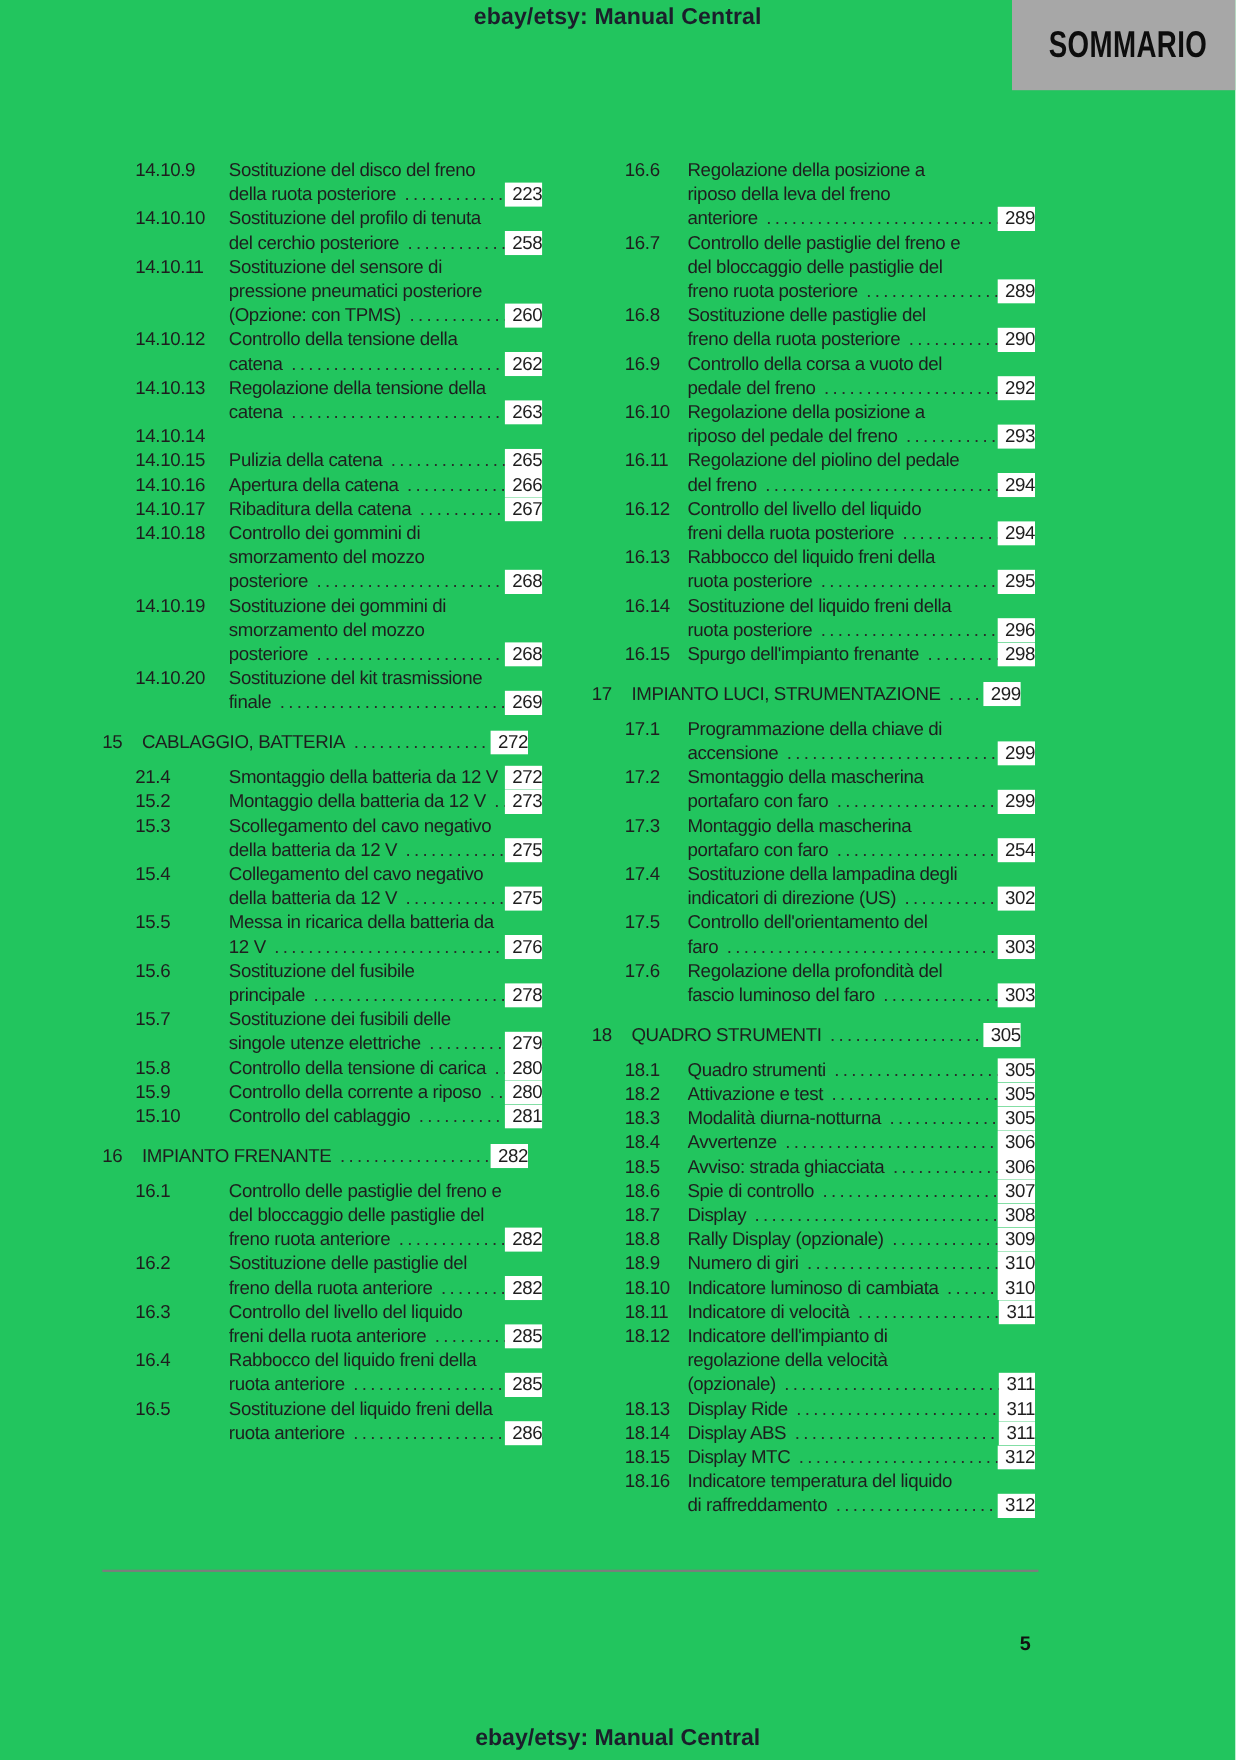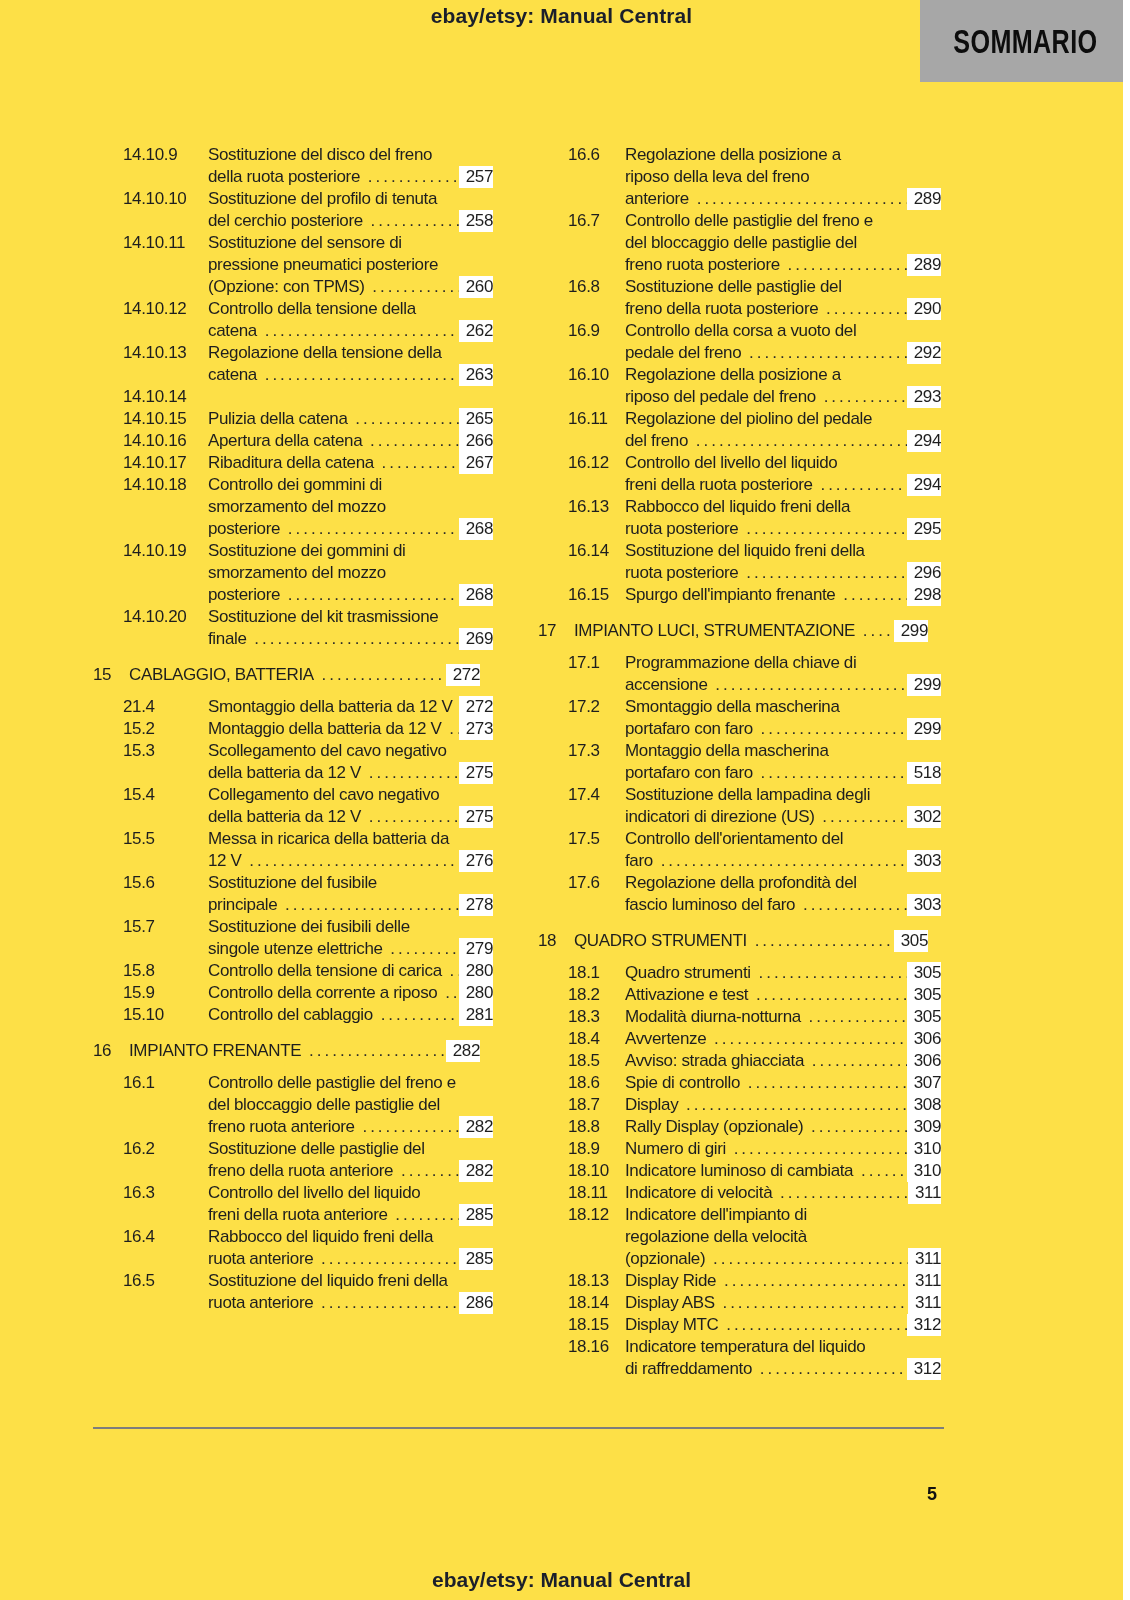--- a/index.html
+++ b/index.html
@@ -11,21 +11,21 @@
   * { box-sizing: border-box; margin: 0; padding: 0; }
   html, body { background: #ffffff; }
   body {
     font-family: "Liberation Sans", sans-serif;
     color: var(--text);
   }
   .page {
     position: relative;
     width: 1123px;
     height: 1600px;
-    background: #fde047;
+    background: #22c55e;
     overflow: hidden;
   }
   .header-title {
     position: absolute;
     top: 4px;
     left: 0;
     width: 100%;
     text-align: center;
     font-size: 21px;
     font-weight: 600;
@@ -133,21 +133,21 @@
     <span class="sommario-text">SOMMARIO</span>
   </div>
 
   <div class="toc">
     <div class="col col-left">
         <div class="entry lvl-sub">
     <span class="e-num">14.10.9</span>
     <span class="e-main">
       <span class="e-title">Sostituzione del disco del freno
 della ruota posteriore</span>
-      <span class="e-page">257</span>
+      <span class="e-page">223</span>
     </span>
   </div>
         <div class="entry lvl-sub">
     <span class="e-num">14.10.10</span>
     <span class="e-main">
       <span class="e-title">Sostituzione del profilo di tenuta
 del cerchio posteriore</span>
       <span class="e-page">258</span>
     </span>
   </div>
@@ -460,21 +460,21 @@
       <span class="e-title">Smontaggio della mascherina
 portafaro con faro</span>
       <span class="e-page">299</span>
     </span>
   </div>
         <div class="entry lvl-sub">
     <span class="e-num">17.3</span>
     <span class="e-main">
       <span class="e-title">Montaggio della mascherina
 portafaro con faro</span>
-      <span class="e-page">518</span>
+      <span class="e-page">254</span>
     </span>
   </div>
         <div class="entry lvl-sub">
     <span class="e-num">17.4</span>
     <span class="e-main">
       <span class="e-title">Sostituzione della lampadina degli
 indicatori di direzione (US)</span>
       <span class="e-page">302</span>
     </span>
   </div>

